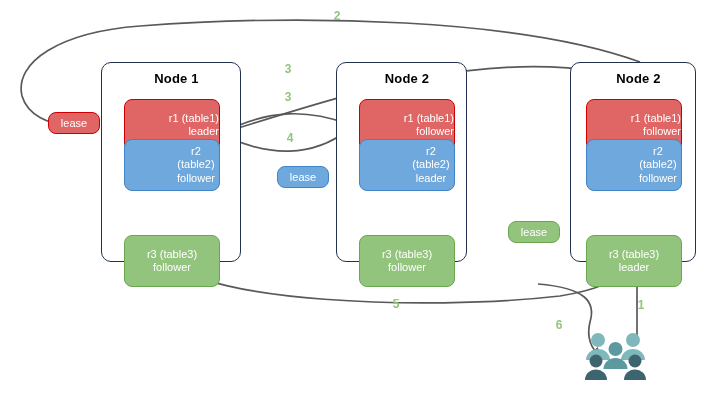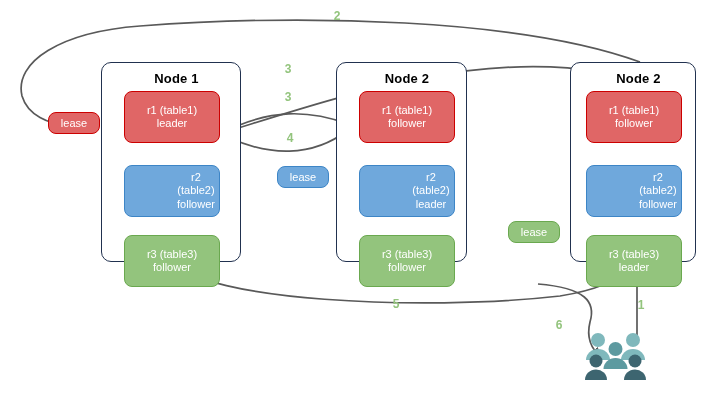--- a/index.html
+++ b/index.html
@@ -14,21 +14,21 @@
   .node-title{position:absolute;left:11px;right:0;top:8px;text-align:center;
               font-size:13px;font-weight:bold;color:#000;letter-spacing:.2px;}
   .replica{position:absolute;left:22px;width:96px;height:52px;
            box-sizing:border-box;border-radius:8px;
            display:flex;flex-direction:column;align-items:center;
            justify-content:center;line-height:1.22;
            font-size:11px;color:#ffffff;text-align:center;}
   .r-red   {background:#e06666;border:1.4px solid #cc0000;}
   .r-blue  {background:#6fa8dc;border:1.4px solid #3d85c6;}
   .r-green {background:#93c47d;border:1.4px solid #6aa84f;}
-  .rep1{top:28px;} .rep2{top:102px;padding-left:48px;} .rep3{top:172px;}
+  .rep1{top:36px;align-items:flex-end;} .rep2{top:76px;padding-left:48px;} .rep3{top:172px;}
 
   .lease{position:absolute;box-sizing:border-box;height:22px;
          border-radius:8px;display:flex;align-items:center;justify-content:center;
          font-size:11px;color:#ffffff;padding:0 10px;}
   .lease-red  {background:#e06666;border:1.4px solid #cc0000;}
   .lease-blue {background:#6fa8dc;border:1.4px solid #3d85c6;}
   .lease-green{background:#93c47d;border:1.4px solid #6aa84f;}
 
   .steplbl{position:absolute;font-size:12px;font-weight:bold;color:#93c47d;
            text-align:center;}

